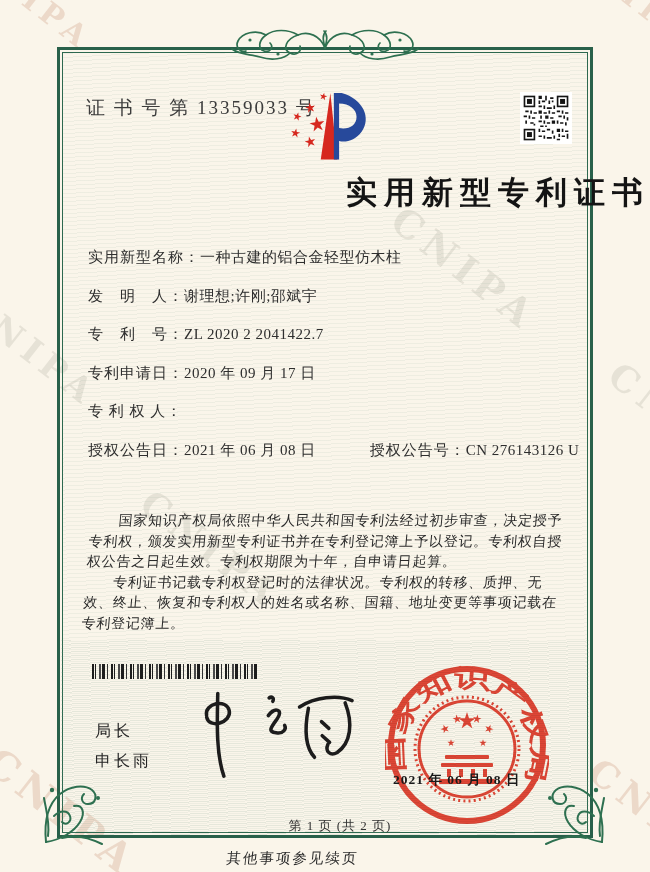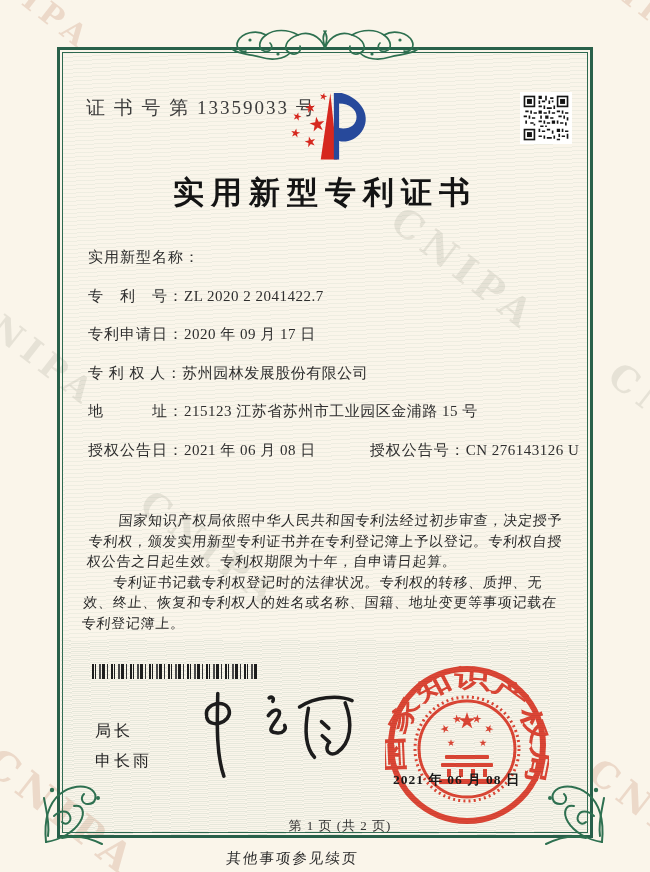--- a/index.html
+++ b/index.html
@@ -21,21 +21,21 @@
 
   .ornament{position:absolute;pointer-events:none;}
   #orn-top{left:228px;top:26px;}
   #orn-bl{left:40px;top:776px;}
   #orn-br{left:540px;top:776px;transform:scaleX(-1);}
 
   
   .cert-no{position:absolute;left:86px;top:95px;font-size:19px;color:#3c3c3c;letter-spacing:2px;}
   .logo{position:absolute;left:278px;top:86px;}
   .qr{position:absolute;left:520px;top:92px;width:48px;height:48px;background:#fff;padding:2px;}
-  .title{position:absolute;left:0;top:172px;width:650px;text-align:center;font-size:31px;font-weight:bold;
+  .title{position:absolute;left:0;top:172px;width:650px;text-align:right;font-size:31px;font-weight:bold;
          color:#141414;letter-spacing:7px;}
 
   
   .fields{position:absolute;left:88px;top:249px;width:478px;display:flex;flex-direction:column;gap:21.5px;}
   .frow{display:flex;font-size:15px;color:#2e2e2e;line-height:17px;white-space:nowrap;}
   .flabel{letter-spacing:1px;}
   .fvalue{letter-spacing:0.5px;}
   .frow .second{margin-left:54px;}
 
   
@@ -155,36 +155,36 @@
                M10 21h1v2h-1z M12 22h2v1h-2z M15 21h2v1h-2z M18 22h1v2h-1z M10 25h2v1h-2z M13 25h1v2h-1z M15 26h3v1h-3z M19 25h1v2h-1z
                M21 21h2v2h-2z M24 21h1v2h-1z M26 22h2v1h-2z M22 24h1v2h-1z M24 25h2v1h-2z M27 24h1v3h-1z M21 27h2v1h-2z"></path>
     </g>
   </svg>
 
   <div class="title">实用新型专利证书</div>
 
   <div class="fields">
     <div class="frow">
       <span class="flabel">实用新型名称：</span>
+      <span class="fvalue">一种古建的铝合金轻型仿木柱</span>
+    </div>
+    <div class="frow">
+      <span class="flabel">发　明　人：</span>
+      <span class="fvalue">谢理想;许刚;邵斌宇</span>
     </div>
     <div class="frow">
       <span class="flabel">专　利　号：</span>
       <span class="fvalue">ZL 2020 2 2041422.7</span>
     </div>
     <div class="frow">
       <span class="flabel">专利申请日：</span>
       <span class="fvalue">2020 年 09 月 17 日</span>
     </div>
     <div class="frow">
       <span class="flabel">专 利 权 人：</span>
-      <span class="fvalue">苏州园林发展股份有限公司</span>
-    </div>
-    <div class="frow">
-      <span class="flabel">地　　　址：</span>
-      <span class="fvalue">215123 江苏省苏州市工业园区金浦路 15 号</span>
     </div>
     <div class="frow">
       <span class="flabel">授权公告日：</span>
       <span class="fvalue">2021 年 06 月 08 日</span>
       <span class="flabel second">授权公告号：</span>
       <span class="fvalue">CN 276143126 U</span>
     </div>
   </div>
 
   <div class="paras">

